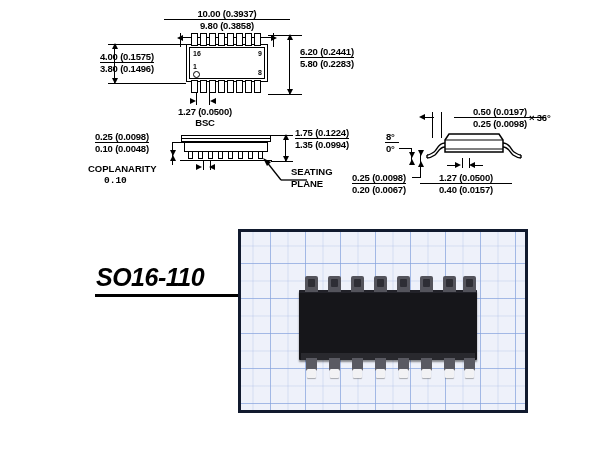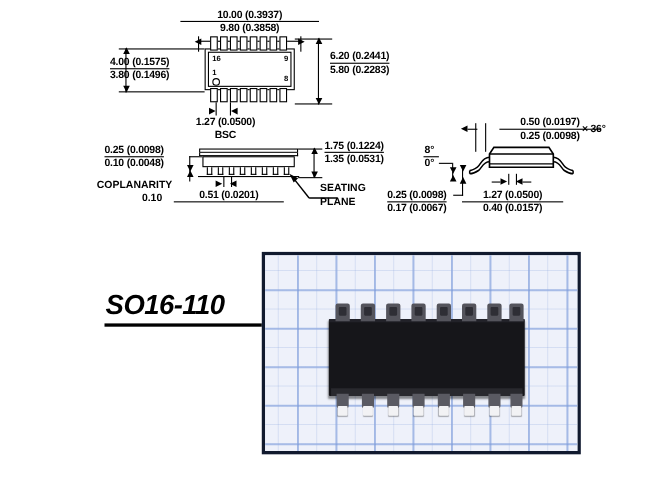--- a/index.html
+++ b/index.html
@@ -244,53 +244,52 @@
     <span class="top">0.25 (0.0098)</span>
     <span>0.10 (0.0048)</span>
   </div>
   <div class="ln hln" style="left:172px;top:142px;width:14px;"></div>
   <div class="ln vln" style="left:172px;top:142px;height:10px;"></div>
   <div class="ln vln" style="left:172px;top:152px;height:13px;"></div>
   <div class="ar down" style="left:169.5px;top:150px;"></div>
   <div class="ar up" style="left:169.5px;top:155px;"></div>
 
   <div class="lbl" style="left:88px;top:163px;">COPLANARITY</div>
-  <div class="lbl" style="left:129px;top:175px;">0.10</div>
+  <div class="lbl" style="left:104px;top:175px;font-family:Liberation Mono, monospace;">0.10</div>
 
   <div id="sideview">
     <div class="cap"></div>
     <div class="mid"></div>
     <div class="bodyblk"></div>
     <div class="sp-leg" style="left:7px;"></div>
     <div class="sp-leg" style="left:17px;"></div>
     <div class="sp-leg" style="left:27px;"></div>
     <div class="sp-leg" style="left:37px;"></div>
     <div class="sp-leg" style="left:47px;"></div>
     <div class="sp-leg" style="left:57px;"></div>
     <div class="sp-leg" style="left:67px;"></div>
     <div class="sp-leg" style="left:77px;"></div>
     <div class="seatline"></div>
   </div>
 
   <div class="dim frac" style="left:295px;top:127px;">
     <span class="top">1.75 (0.1224)</span>
-    <span>1.35 (0.0531)</span>
+    <span>1.35 (0.0994)</span>
   </div>
   <div class="ln vln" style="left:285px;top:135px;height:26px;"></div>
   <div class="ar up" style="left:282.5px;top:134px;"></div>
   <div class="ar down" style="left:282.5px;top:156px;"></div>
   <div class="ln hln" style="left:271px;top:135px;width:22px;"></div>
   <div class="ln hln" style="left:271px;top:161px;width:22px;"></div>
 
   <div class="ar right" style="left:196px;top:164px;"></div>
   <div class="ar left" style="left:209px;top:164px;"></div>
   <div class="ln vln" style="left:203px;top:160px;height:10px;"></div>
   <div class="ln vln" style="left:210px;top:160px;height:10px;"></div>
   <div class="dim frac ctr" style="left:158px;top:172px;width:100px;">
-    <span class="top">0.51 (0.0201)</span>
   </div>
 
   <svg width="46" height="26" style="position:absolute;left:263px;top:158px;">
     <line x1="44" y1="22" x2="18" y2="22" stroke="#000" stroke-width="1.3"></line>
     <line x1="18" y1="22" x2="3" y2="3" stroke="#000" stroke-width="1.3"></line>
     <polygon points="0,0 8,4 4,8" fill="#000"></polygon>
   </svg>
   <div class="lbl" style="left:291px;top:166px;">SEATING</div>
   <div class="lbl" style="left:291px;top:178px;">PLANE</div>
 
@@ -330,21 +329,21 @@
     </svg>
   </div>
 
   <div class="ln vln" style="left:420px;top:152px;height:14px;"></div>
   <div class="ar down" style="left:418px;top:150px;"></div>
   <div class="ar up" style="left:418px;top:161px;"></div>
   <div class="ln hln" style="left:412px;top:177px;width:9px;"></div>
   <div class="ln vln" style="left:420px;top:166px;height:12px;"></div>
   <div class="dim frac" style="left:352px;top:172px;">
     <span class="top">0.25 (0.0098)</span>
-    <span>0.17 (0.0067)</span>
+    <span>0.20 (0.0067)</span>
   </div>
 
   <div class="ar right" style="left:455px;top:162px;"></div>
   <div class="ar left" style="left:469px;top:162px;"></div>
   <div class="ln hln" style="left:447px;top:164.5px;width:8px;"></div>
   <div class="ln hln" style="left:475px;top:164.5px;width:8px;"></div>
   <div class="ln vln" style="left:462px;top:158px;height:10px;"></div>
   <div class="ln vln" style="left:469px;top:158px;height:10px;"></div>
   <div class="dim frac ctr" style="left:420px;top:172px;width:92px;">
     <span class="top">1.27 (0.0500)</span>

